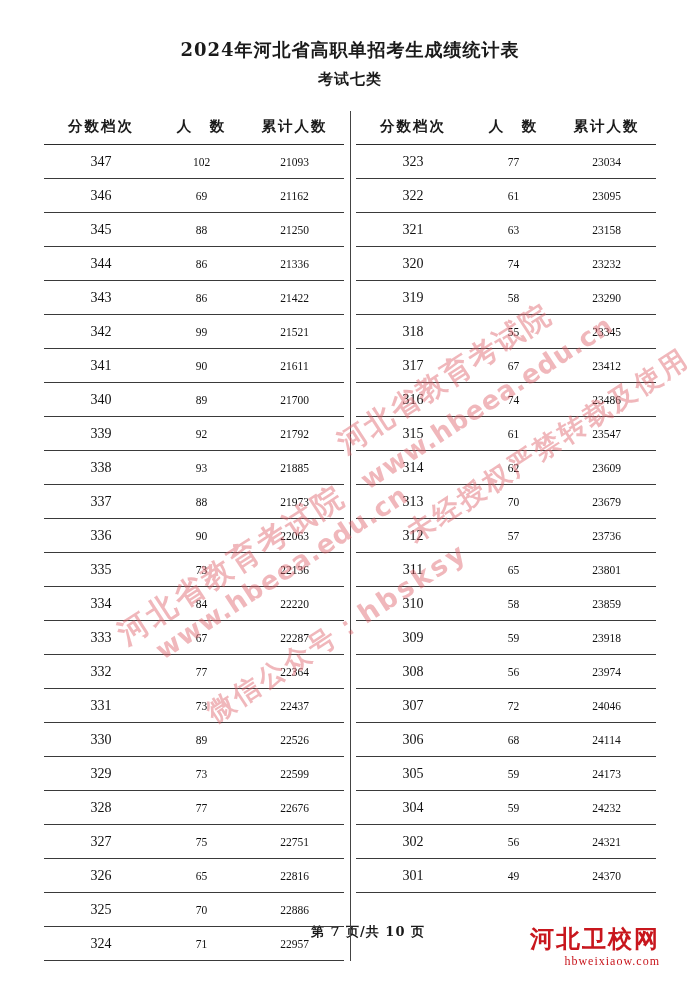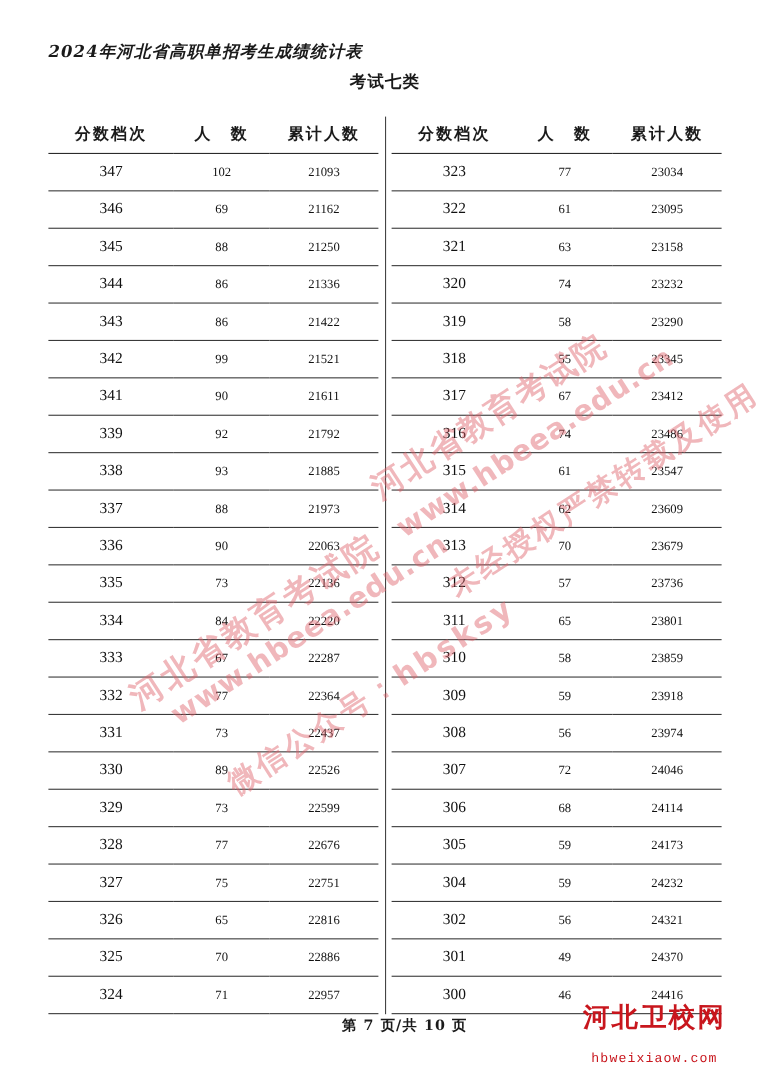--- a/index.html
+++ b/index.html
@@ -16,27 +16,26 @@
     overflow: hidden;
   }
   .page {
     position: relative;
     width: 700px;
     height: 989px;
     box-sizing: border-box;
     padding: 30px 44px 0 44px;
   }
   .doc-title {
-    text-align: left;
-    font-size: 15px;
+    text-align: center;
+    font-size: 18px;
     font-weight: bold;
     letter-spacing: 1px;
     margin: 8px 0 0 0;
     font-family: "DejaVu Serif", serif;
-    font-style: italic;
   }
   .doc-subtitle {
     text-align: center;
     font-size: 15px;
     font-weight: bold;
     letter-spacing: 1px;
     margin: 8px 0 0 0;
     font-family: "DejaVu Serif", serif;
   }
   .tables {
@@ -173,23 +172,22 @@
     font-weight: bold;
     color: #c8161d;
     letter-spacing: 2px;
     font-family: "DejaVu Sans", sans-serif;
     line-height: 1.1;
   }
   .logo-sub {
     font-size: 12px;
     color: #c8161d;
     letter-spacing: 1px;
-    font-family: Liberation Mono, monospace;
-    margin-top: 17px;
-    text-align: center;
+    font-family: Liberation Serif, serif;
+    margin-top: 2px;
   }
 </style>
 </head>
 <body>
 
 <div class="page">
 
   <div class="doc-title">2024年河北省高职单招考生成绩统计表</div>
   <div class="doc-subtitle">考试七类</div>
 
@@ -234,20 +232,25 @@
               <td class="score">342</td>
               <td class="count">99</td>
               <td class="cumulative">21521</td>
             </tr>
             <tr>
               <td class="score">341</td>
               <td class="count">90</td>
               <td class="cumulative">21611</td>
             </tr>
             <tr>
+              <td class="score">340</td>
+              <td class="count">89</td>
+              <td class="cumulative">21700</td>
+            </tr>
+            <tr>
               <td class="score">339</td>
               <td class="count">92</td>
               <td class="cumulative">21792</td>
             </tr>
             <tr>
               <td class="score">338</td>
               <td class="count">93</td>
               <td class="cumulative">21885</td>
             </tr>
             <tr>
@@ -439,25 +442,20 @@
             <tr>
               <td class="score">302</td>
               <td class="count">56</td>
               <td class="cumulative">24321</td>
             </tr>
             <tr>
               <td class="score">301</td>
               <td class="count">49</td>
               <td class="cumulative">24370</td>
             </tr>
-            <tr>
-              <td class="score">300</td>
-              <td class="count">46</td>
-              <td class="cumulative">24416</td>
-            </tr>
           </tbody>
       </table>
     </div>
 
   </div>
 
   <div class="footer">第 7 页/共 10 页</div>
 
   <div class="wm-layer">
     <div class="wm wm1">河北省教育考试院</div>

